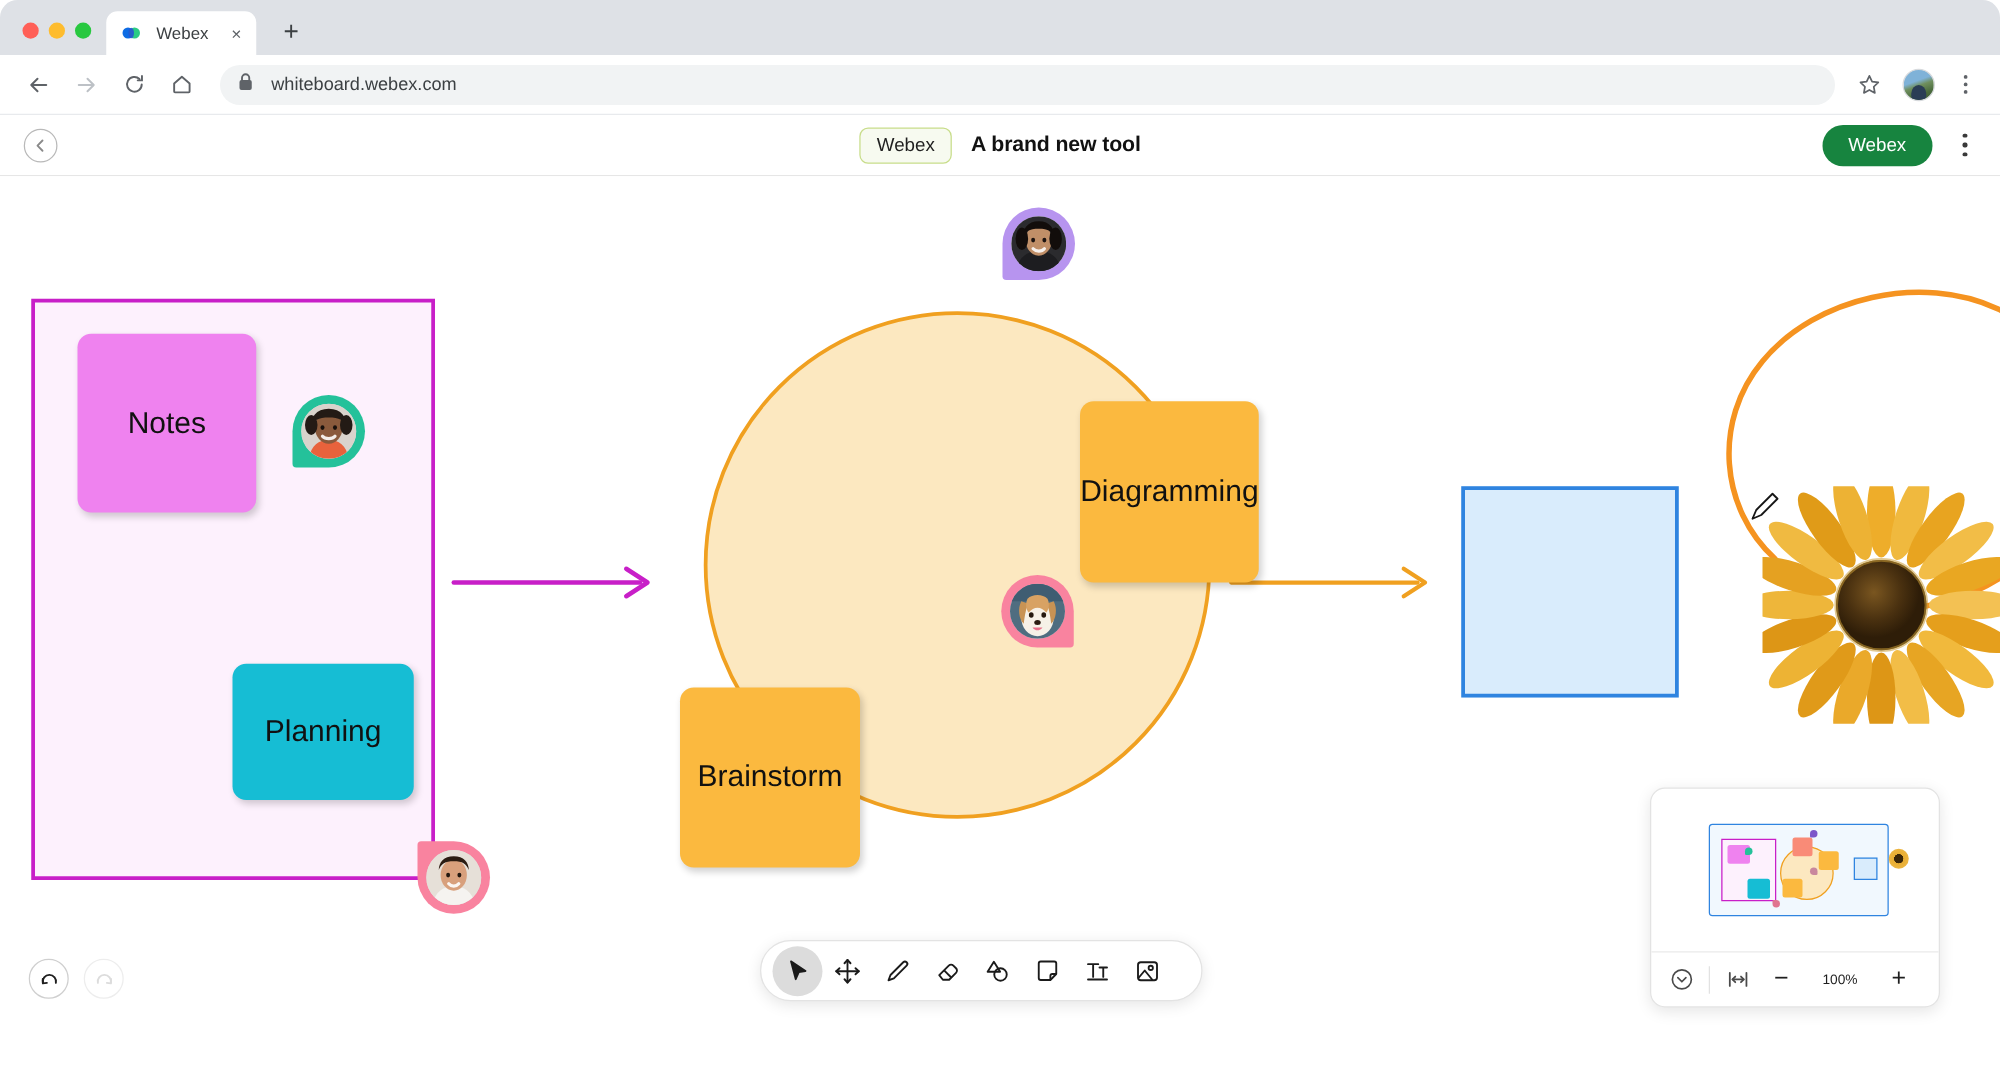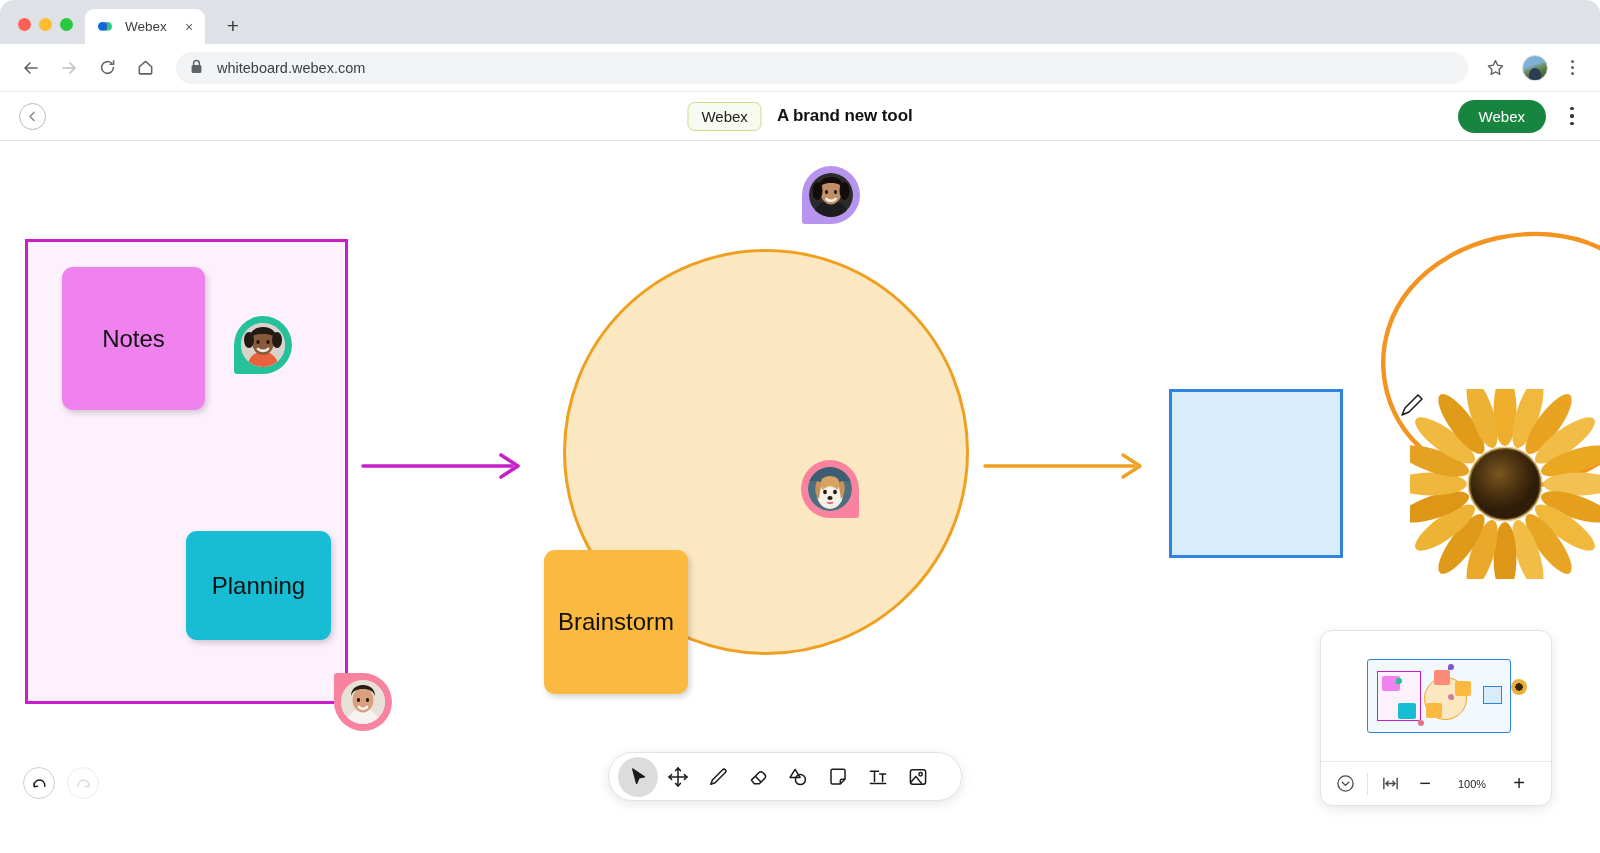--- a/index.html
+++ b/index.html
@@ -392,20 +392,23 @@
     <svg class="arrow-svg" style="left:982px; top:305px; width:170px; height:40px;" viewBox="0 0 170 40">
       <line x1="3" y1="20" x2="152" y2="20" stroke="#f0a020" stroke-width="3.4" stroke-linecap="round"></line>
       <path d="M141 9 L158 20 L141 31" fill="none" stroke="#f0a020" stroke-width="3.4" stroke-linecap="round" stroke-linejoin="round"></path>
     </svg>
 
     <div class="sticky" style="left:62px; top:126px; width:143px; height:143px; background:#ef82ef;">
       <span>Notes</span>
     </div>
     <div class="sticky" style="left:186px; top:390px; width:145px; height:109px; background:#16bdd4;">
       <span>Planning</span>
+    </div>
+    <div class="sticky" style="left:864px; top:180px; width:143px; height:145px; background:#fbb93f;">
+      <span>Diagramming</span>
     </div>
     <div class="sticky" style="left:544px; top:409px; width:144px; height:144px; background:#fbb93f;">
       <span>Brainstorm</span>
     </div>
 
     <svg style="position:absolute;left:1358px;top:56px;width:300px;height:310px;" viewBox="0 0 300 310">
       <path d="M62 250 C18 210 12 140 52 92 C95 40 180 22 240 50 C296 76 316 140 296 200 C278 252 222 288 160 290" fill="none" stroke="#f59320" stroke-width="4.4" stroke-linecap="round"></path>
     </svg>
 
     <div class="sunflower-wrap" style="left:1410px; top:248px; width:190px; height:190px;">

